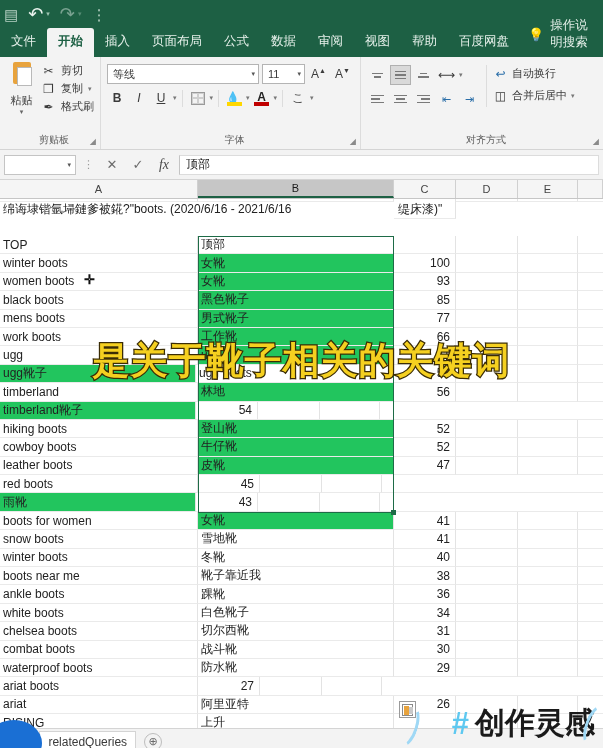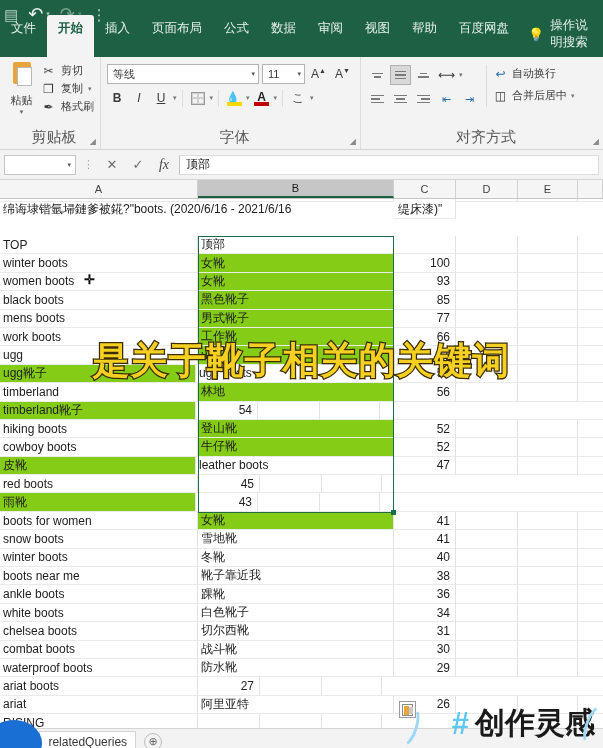--- a/index.html
+++ b/index.html
@@ -19,39 +19,39 @@
   .qat-icon { color: #cfe3d8; font-size: 15px; line-height: 1; opacity: .85; }
   .qat-icon.big { font-size: 18px; color: #eaf3ee; opacity: 1; }
   .qat-caret { font-size: 7px; color: #9ec4b1; margin-left: -7px; }
 
   
   .tab-bar {
     height: 29px; background: #1d6044;
     display: flex; align-items: flex-end; font-size: 12.5px;
   }
   .tab {
-    padding: 5px 11px 20px; color: #e7f1eb; white-space: nowrap;
+    padding: 5px 11px 7px; color: #e7f1eb; white-space: nowrap;
   }
   .tab.active {
     background: #f3f3f3; color: #1d6044; font-weight: bold;
     border-radius: 3px 3px 0 0;
   }
   .tab-search { display: flex; align-items: center; gap: 6px; padding: 5px 8px 6px; color: #e7f1eb; }
   .bulb { font-size: 13px; }
 
   
   .ribbon {
     height: 93px; background: #f3f3f3; border-bottom: 1px solid #d4d4d4;
     display: flex; font-size: 11px; color: #3b3b3b; position: relative;
   }
   .rgroup { position: relative; padding: 3px 6px 0; display: flex; flex-direction: column; }
   .rgroup + .rgroup { border-left: 1px solid #dcdcdc; }
   .rgroup-label {
     position: absolute; bottom: 2px; left: 8px; right: 0;
-    text-align: center; font-size: 15px; color: #5a5a5a;
+    text-align: center; font-size: 10px; color: #5a5a5a;
   }
   .rgroup-dlg { position: absolute; bottom: 3px; right: 4px; font-size: 8px; color: #8a8a8a; }
   .rgroup-body { display: flex; gap: 4px; }
 
   
   .paste-btn { display: flex; flex-direction: column; align-items: center; width: 40px; padding-top: 2px; }
   .paste-glyph { width: 26px; height: 30px; position: relative; }
   .paste-glyph .clip {
     position: absolute; left: 4px; top: 0; width: 18px; height: 22px;
     background: #e8a33d; border-radius: 2px;
@@ -125,21 +125,21 @@
   .rows { position: relative; }
   .row { display: flex; height: 18.4px; font-size: 12px; color: #222; }
   .cell { border-right: 1px solid #e3e3e3; border-bottom: 1px solid #eaeaea;
           padding: 0 3px; display: flex; align-items: center; overflow: hidden; white-space: nowrap; }
   .cell.a { width: 198px; }
   .cell.b { width: 196px; }
   .cell.c { width: 62px; justify-content: flex-end; padding-right: 5px; }
   .cell.d { width: 62px; }
   .cell.e { width: 60px; }
   .cell.f { flex: 1; border-right: none; }
-  .cell.selb { background: #84cc16; }
+  .cell.selb { background: #22c55e; }
   .cell.activeb { background: #ffffff; }
   .row.r1 { height: 37px; align-items: flex-start; }
   .row.r1 .cell { border-bottom: 1px solid #eaeaea; align-items: flex-start; padding-top: 2px; }
   .row1-text { position: absolute; left: 3px; top: 2px; font-size: 12px; white-space: nowrap; color: #222; }
 
   .selbox {
     position: absolute; border: 1.5px solid #1e6b47; pointer-events: none;
   }
   .sel-handle { position: absolute; width: 5px; height: 5px; background: #1e6b47;
                 right: -3px; bottom: -3px; }
@@ -487,22 +487,22 @@
       </div>
       <div class="row">
         <div class="cell a">cowboy boots</div>
         <div class="cell b selb">牛仔靴</div>
         <div class="cell c">52</div>
         <div class="cell d"></div>
         <div class="cell e"></div>
         <div class="cell f"></div>
       </div>
       <div class="row">
+        <div class="cell a">leather boots</div>
         <div class="cell b selb">皮靴</div>
-        <div class="cell a">leather boots</div>
         <div class="cell c">47</div>
         <div class="cell d"></div>
         <div class="cell e"></div>
         <div class="cell f"></div>
       </div>
       <div class="row">
         <div class="cell a">red boots</div>
         <div class="cell c">45</div>
         <div class="cell d"></div>
         <div class="cell e"></div>
@@ -597,20 +597,21 @@
       <div class="row">
         <div class="cell a">ariat</div>
         <div class="cell b">阿里亚特</div>
         <div class="cell c">26</div>
         <div class="cell d"></div>
         <div class="cell e"></div>
         <div class="cell f"></div>
       </div>
       <div class="row">
         <div class="cell a">RISING</div>
+        <div class="cell b">上升</div>
         <div class="cell c"></div>
         <div class="cell d"></div>
         <div class="cell e"></div>
         <div class="cell f"></div>
       </div>
     </div>
 
   <div class="selbox" style="left:198px; top:56px; width:196px; height:277px;">
     <span class="sel-handle"></span>
   </div>

